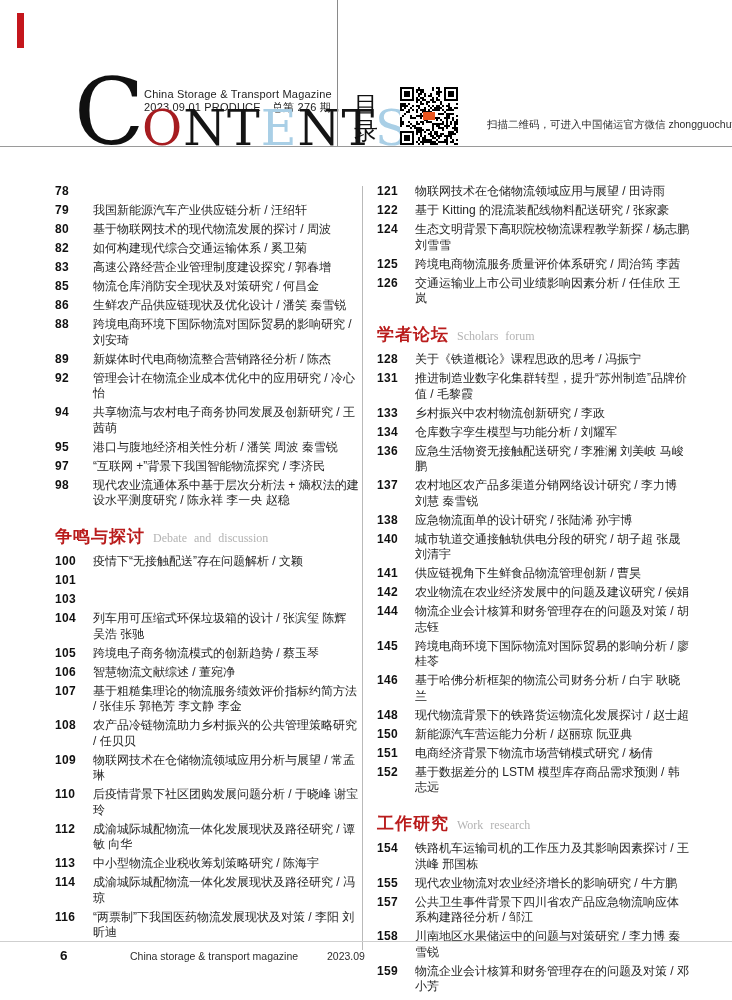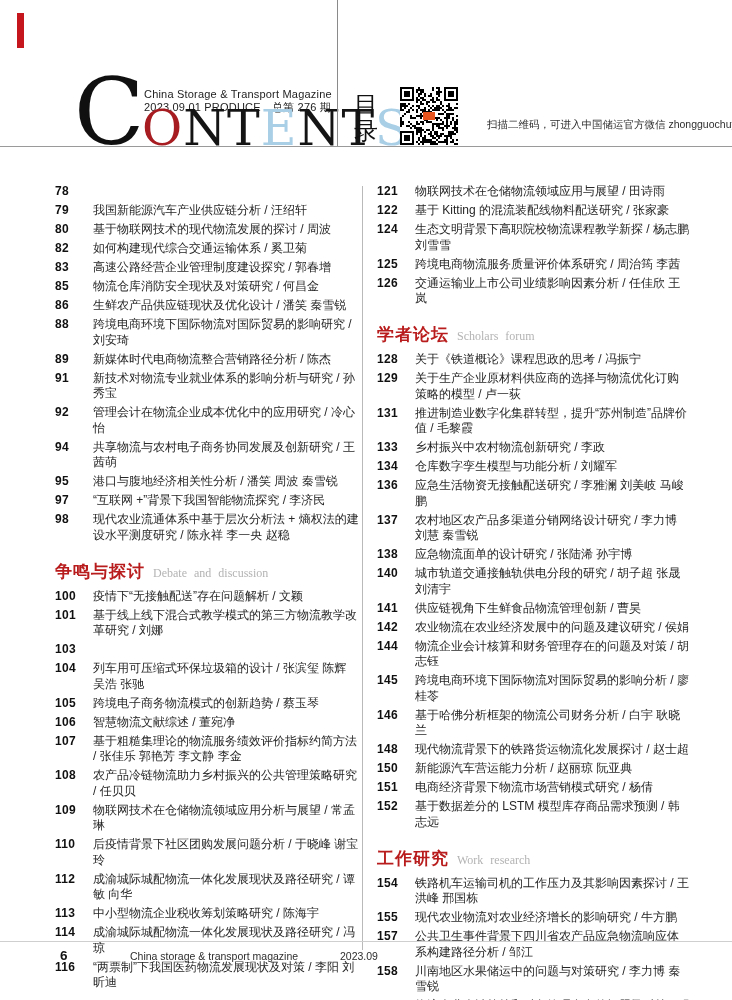--- a/index.html
+++ b/index.html
@@ -30,21 +30,21 @@
   .toc-row .title{flex:1;color:#262626;}
   .sec-head{margin:14px 0 5px 0;font-size:17px;line-height:22px;white-space:nowrap;}
   .sec-head .zh{color:#b91c1c;font-weight:bold;letter-spacing:1px;}
   .sec-head .en{font-family:"Liberation Serif","DejaVu Serif",serif;color:#b3b3b3;
                 font-size:12px;margin-left:8px;word-spacing:4px;}
   
   #footer-rule{position:absolute;left:0;top:941px;width:732px;height:1px;background:#cfcfcf;}
   #footer{position:absolute;left:0;top:950px;width:732px;font-size:10.5px;color:#2e2e2e;}
   #footer .pg{position:absolute;left:60px;top:-2px;font-size:13.5px;font-weight:bold;color:#111;}
   #footer .mag{position:absolute;left:130px;top:0;}
-  #footer .iss{position:absolute;left:340px;top:0;}
+  #footer .iss{position:absolute;left:327px;top:0;}
 </style>
 </head>
 <body>
 
 <div id="page">
   <div id="red-tab"></div>
 
   <div id="big-c">C</div>
   <div id="mag-lines">
     <div>China Storage &amp; Transport Magazine</div>
@@ -406,24 +406,20 @@
       </div>
       <div class="toc-row">
         <span class="num">88</span>
         <span class="title">跨境电商环境下国际物流对国际贸易的影响研究 / 刘安琦</span>
       </div>
       <div class="toc-row">
         <span class="num">89</span>
         <span class="title">新媒体时代电商物流整合营销路径分析 / 陈杰</span>
       </div>
       <div class="toc-row">
-        <span class="num">91</span>
-        <span class="title">新技术对物流专业就业体系的影响分析与研究 / 孙秀宝</span>
-      </div>
-      <div class="toc-row">
         <span class="num">92</span>
         <span class="title">管理会计在物流企业成本优化中的应用研究 / 冷心怡</span>
       </div>
       <div class="toc-row">
         <span class="num">94</span>
         <span class="title">共享物流与农村电子商务协同发展及创新研究 / 王茜萌</span>
       </div>
       <div class="toc-row">
         <span class="num">95</span>
         <span class="title">港口与腹地经济相关性分析 / 潘笑 周波 秦雪锐</span>
@@ -436,21 +432,20 @@
         <span class="num">98</span>
         <span class="title">现代农业流通体系中基于层次分析法 + 熵权法的建设水平测度研究 / 陈永祥 李一央 赵稳</span>
       </div>
       <div class="sec-head"><span class="zh">争鸣与探讨</span><span class="en">Debate and discussion</span></div>
       <div class="toc-row">
         <span class="num">100</span>
         <span class="title">疫情下“无接触配送”存在问题解析 / 文颖</span>
       </div>
       <div class="toc-row">
         <span class="num">101</span>
-        <span class="title">基于线上线下混合式教学模式的第三方物流教学改革研究 / 刘娜</span>
       </div>
       <div class="toc-row">
         <span class="num">103</span>
       </div>
       <div class="toc-row">
         <span class="num">104</span>
         <span class="title">列车用可压缩式环保垃圾箱的设计 / 张滨玺 陈辉 吴浩 张驰</span>
       </div>
       <div class="toc-row">
         <span class="num">105</span>
@@ -512,24 +507,20 @@
         <span class="title">跨境电商物流服务质量评价体系研究 / 周治筠 李茜</span>
       </div>
       <div class="toc-row">
         <span class="num">126</span>
         <span class="title">交通运输业上市公司业绩影响因素分析 / 任佳欣 王岚</span>
       </div>
       <div class="sec-head"><span class="zh">学者论坛</span><span class="en">Scholars forum</span></div>
       <div class="toc-row">
         <span class="num">128</span>
         <span class="title">关于《铁道概论》课程思政的思考 / 冯振宁</span>
-      </div>
-      <div class="toc-row">
-        <span class="num">129</span>
-        <span class="title">关于生产企业原材料供应商的选择与物流优化订购策略的模型 / 卢一荻</span>
       </div>
       <div class="toc-row">
         <span class="num">131</span>
         <span class="title">推进制造业数字化集群转型，提升“苏州制造”品牌价值 / 毛黎霞</span>
       </div>
       <div class="toc-row">
         <span class="num">133</span>
         <span class="title">乡村振兴中农村物流创新研究 / 李政</span>
       </div>
       <div class="toc-row">

